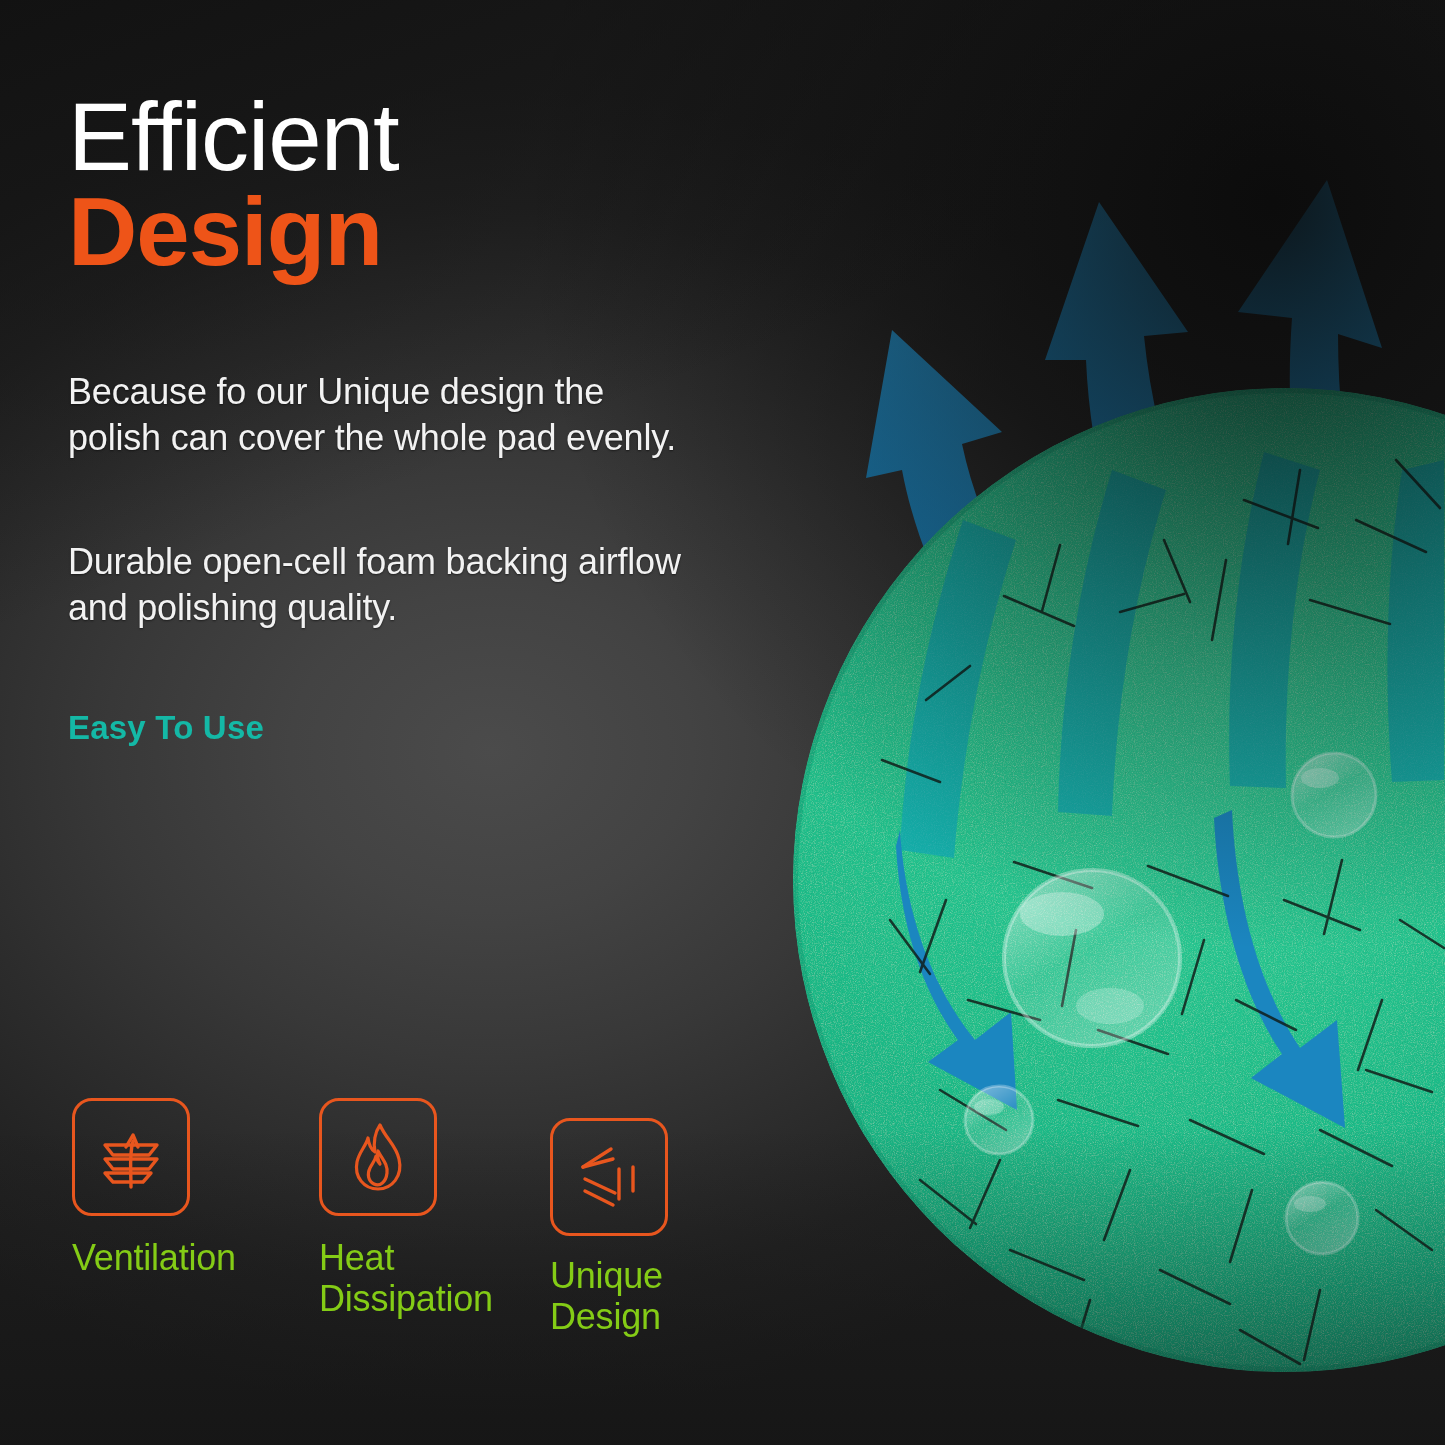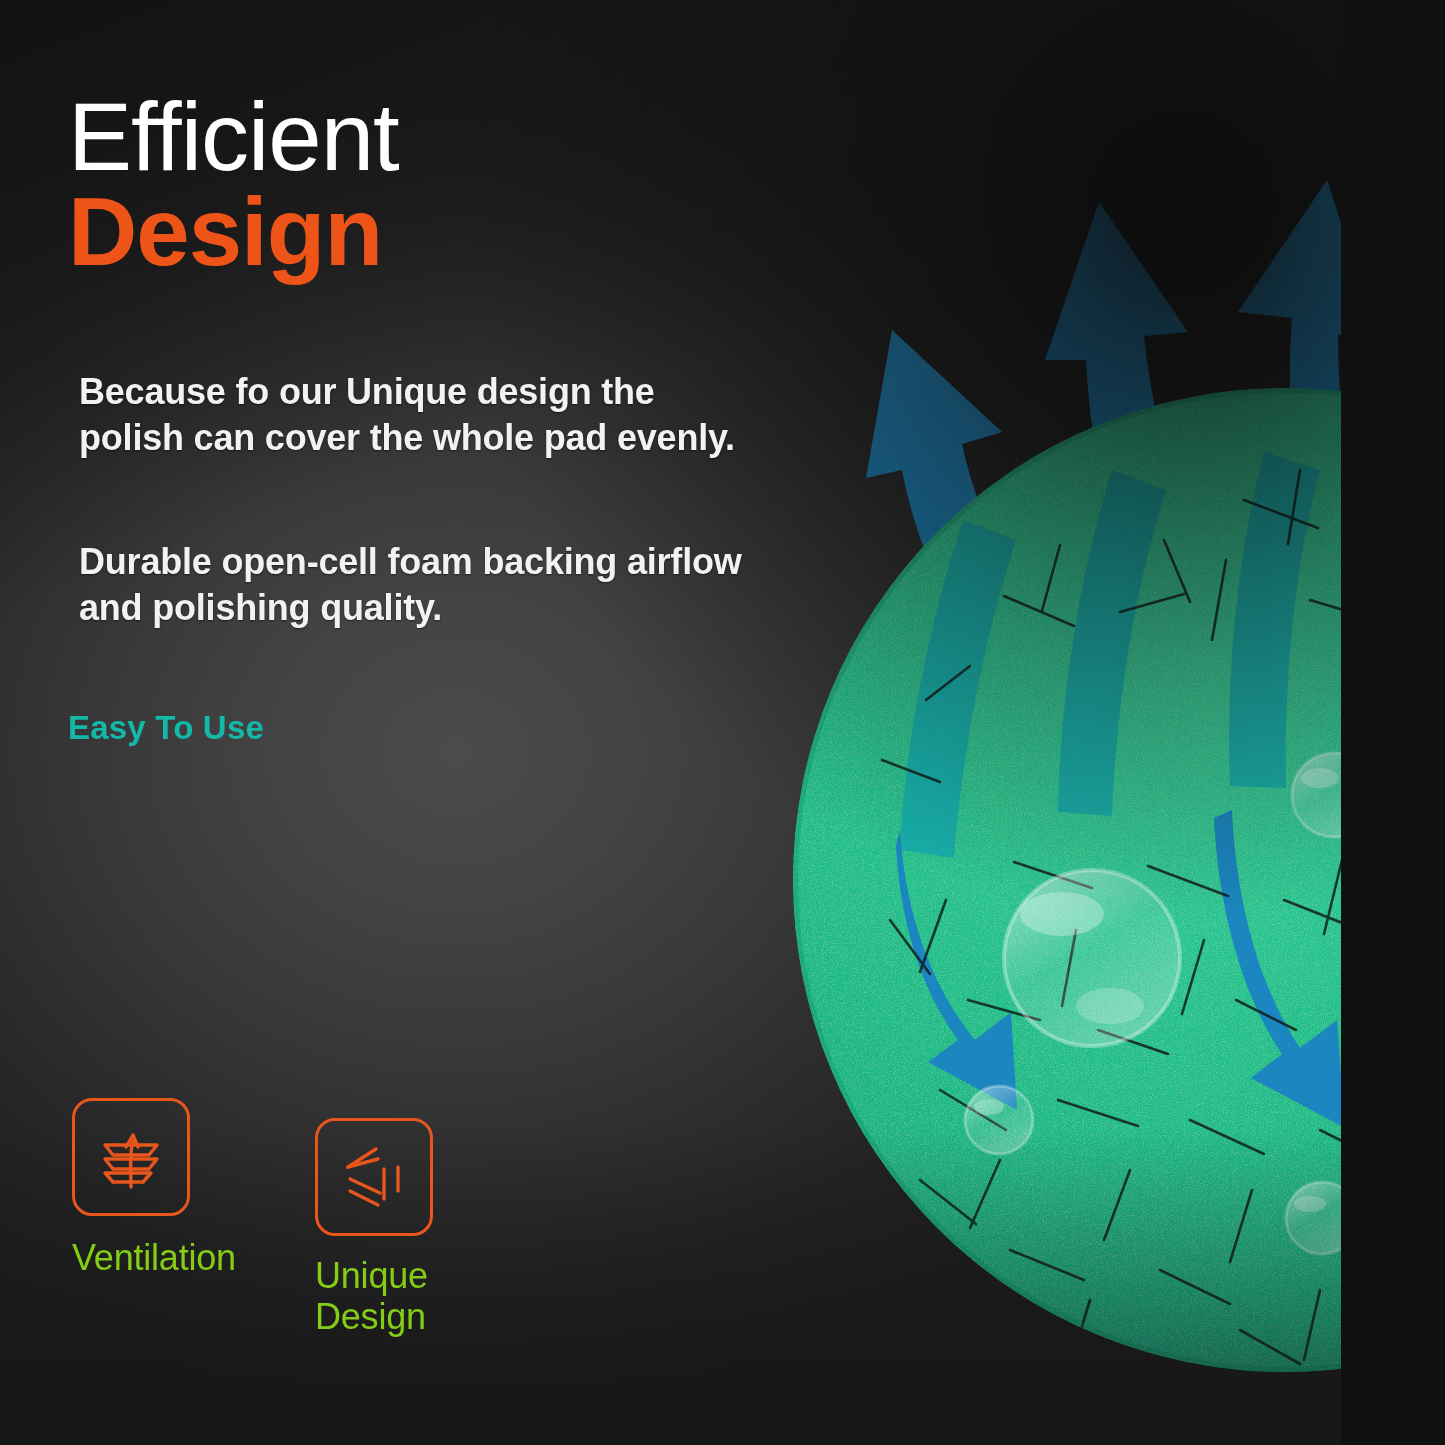--- a/index.html
+++ b/index.html
@@ -2,21 +2,21 @@
 <html><head>
 <meta charset="utf-8">
 <style>
   html, body {
     margin: 0;
     padding: 0;
     background: #101010;
   }
   #stage {
     position: relative;
-    width: 1341px;
+    width: 1445px;
     height: 1445px;
     overflow: hidden;
     font-family: "Liberation Sans", sans-serif;
     background: #1e1e1e;
   }
   
   .bg-base {
     position: absolute;
     inset: 0;
     background:
@@ -78,23 +78,23 @@
   .feature-3 { margin-top: 78px; }
 
   .feature-head {
     font-size: 33px;
     font-weight: 700;
     margin: 0 0 10px 0;
     letter-spacing: 0.2px;
   }
   .feature-body {
     font-size: 36px;
-    font-weight: 700;
+    font-weight: 400;
     color: #f2f2f2;
-    margin: 11px;
+    margin: 0;
     line-height: 1.28;
     letter-spacing: -0.2px;
     text-shadow: 0 1px 2px rgba(0,0,0,0.5);
   }
 
   
   .badges {
     position: absolute;
     left: 72px;
     top: 1098px;
@@ -306,20 +306,34 @@
           <path d="M12,26 L64,26 L56,36 L20,36 Z"></path>
           <path d="M12,40 L64,40 L56,50 L20,50 Z"></path>
           <path d="M12,54 L58,54 L50,63 L20,63 Z"></path>
           <path d="M38,68 C38,50 36,36 40,22"></path>
           <path d="M33,28 L40,16 L45,28"></path>
         </svg>
       </div>
       <div class="badge-label">Ventilation</div>
     </div>
 
+    <div class="badge badge-2">
+      <div class="badge-box">
+        <svg width="72" height="76" viewBox="0 0 72 76" fill="none" stroke="#e8561e" stroke-width="3.2" stroke-linejoin="round" stroke-linecap="round">
+          <path d="M38,6 C44,20 54,26 57,40 C61,57 50,70 36,70
+                   C22,70 12,58 15,43 C17,33 24,27 26,19
+                   C27,27 30,31 33,33 C31,24 33,13 38,6 Z"></path>
+          <path d="M36,32 C40,40 46,45 45,54 C44,63 38,68 32,65
+                   C26,62 25,55 28,49 C30,45 33,42 34,37
+                   C35,41 36,43 38,45 C36,41 35,36 36,32 Z"></path>
+        </svg>
+      </div>
+      <div class="badge-label">Heat
+Dissipation</div>
+    </div>
 
     <div class="badge badge-3">
       <div class="badge-box">
         <svg width="72" height="72" viewBox="0 0 72 72" fill="none" stroke="#e8561e" stroke-width="3.4" stroke-linecap="round">
           <path d="M10,26 L38,8"></path>
           <path d="M10,26 L40,18"></path>
           <path d="M12,38 L42,52"></path>
           <path d="M12,50 L40,64"></path>
           <path d="M46,28 L46,58"></path>
           <path d="M60,26 L60,50"></path>

